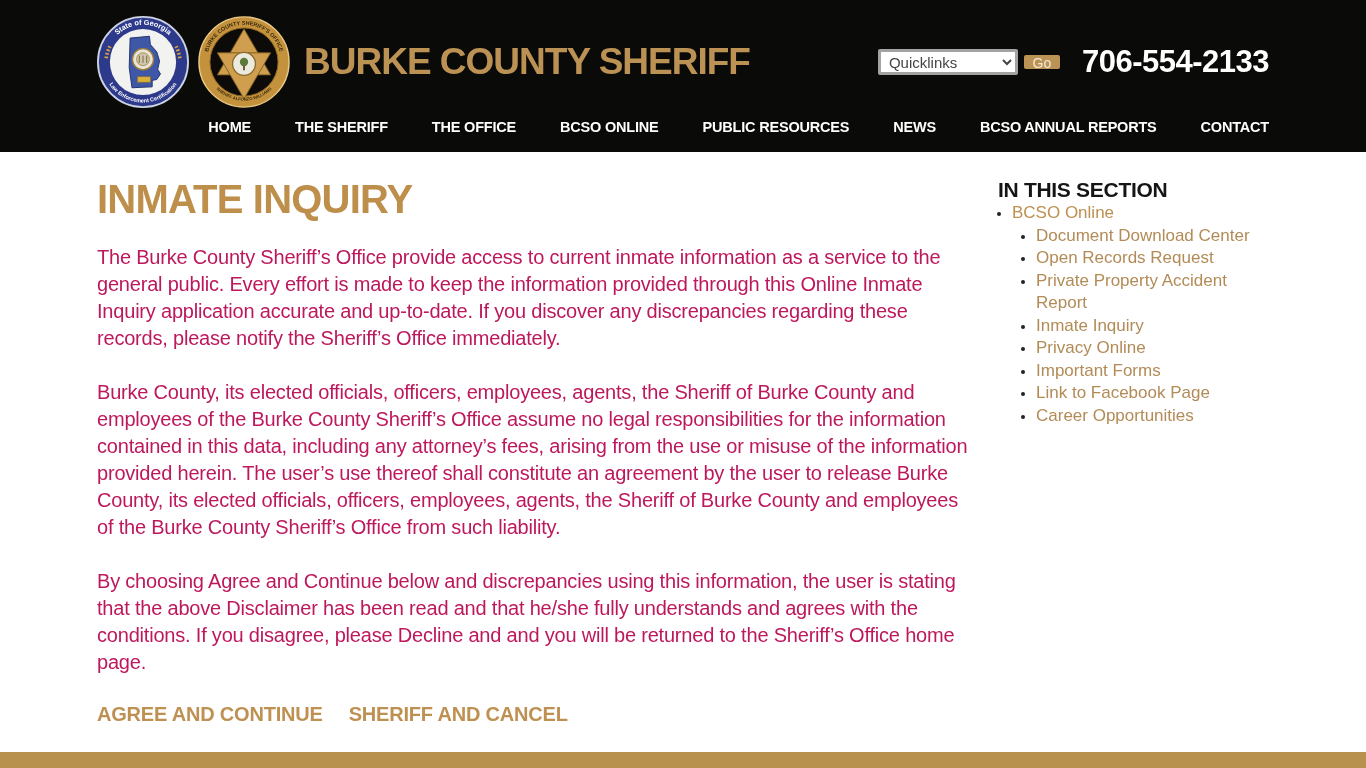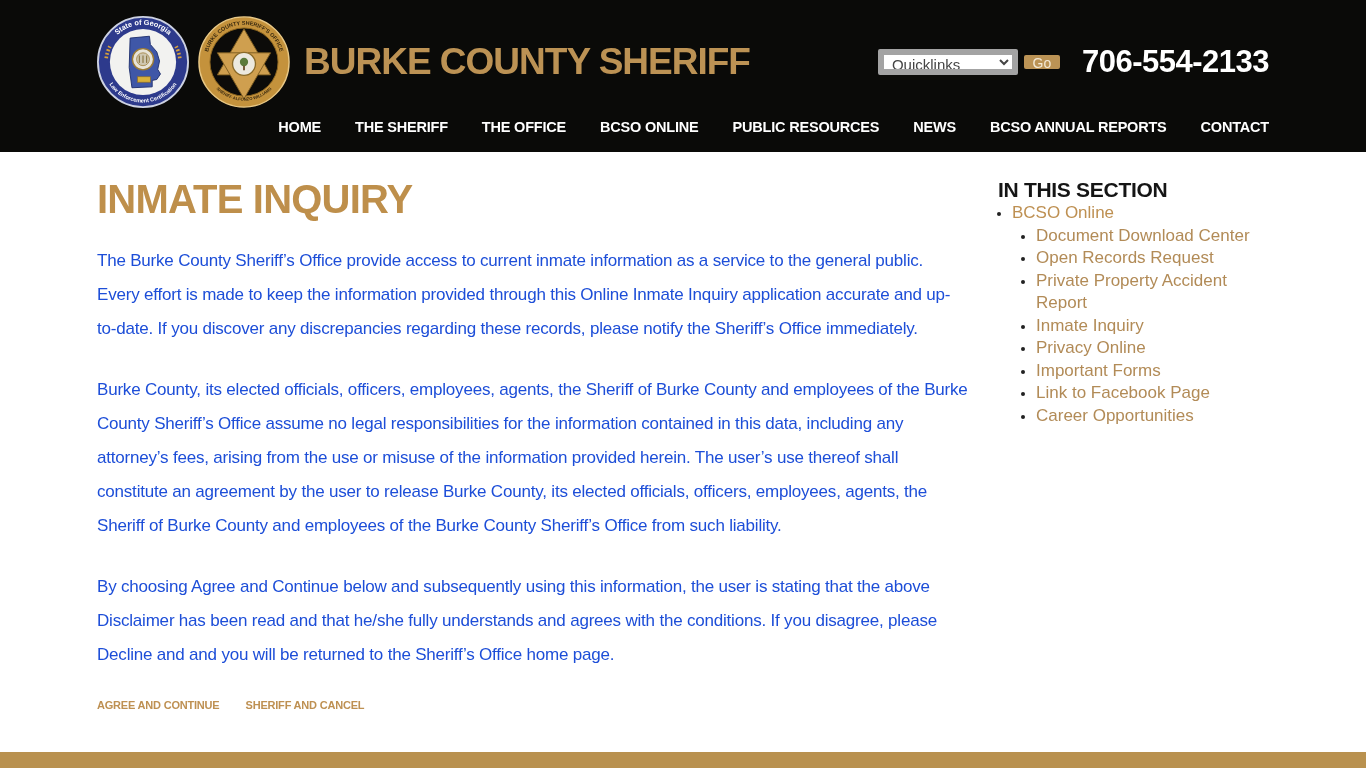--- a/index.html
+++ b/index.html
@@ -11,42 +11,42 @@
   header.site-header { background:#0a0a08; height:152px; flex:0 0 auto; }
   .header-inner { width:1172px; margin:0 auto; padding-top:15px; }
   .header-top { display:flex; align-items:center; height:94px; }
   .logos { display:flex; align-items:center; gap:9px; }
   .badge { width:92px; height:92px; display:inline-block; }
   .site-title { color:#bc9254; font-size:37px; font-weight:bold; letter-spacing:-1px;
     margin-left:14px; white-space:nowrap; font-stretch:condensed; }
   .header-right { margin-left:auto; display:flex; align-items:center; gap:22px; }
   .quicklinks { display:flex; align-items:center; }
   .quicklinks select { width:140px; height:26px; font-size:15px; color:#444;
-    border:6px solid #a3a3a3; border-radius:2px; background:#fff; padding:0 4px;
+    border:3px solid #a3a3a3; border-radius:2px; background:#fff; padding:0 4px;
     font-family:"Liberation Sans","DejaVu Sans",sans-serif; }
   .quicklinks button { width:36px; height:14px; margin-left:6px; border:none; cursor:pointer;
     background:#bb9355; color:#f4ead6; font-size:14px; border-radius:2px;
     font-family:"Liberation Sans","DejaVu Sans",sans-serif; }
   .phone { color:#fff; font-size:31px; font-weight:bold; letter-spacing:-0.5px;
     font-stretch:condensed; white-space:nowrap; }
   nav.main-nav { margin-top:9px; }
-  nav.main-nav ul { list-style:none; display:flex; justify-content:flex-end; gap:34px; }
+  nav.main-nav ul { list-style:none; display:flex; justify-content:flex-end; gap:44px; }
   nav.main-nav a { color:#fff; text-decoration:none; font-size:14.5px; font-weight:bold;
     letter-spacing:-0.2px; font-stretch:condensed; white-space:nowrap; }
 
   
   main { flex:1 1 auto; background:#fff; }
   .content-inner { width:1172px; margin:0 auto; padding-top:26px; display:flex;justify-content:space-between; }
   .article { width:871px; }
   .page-title { color:#be8f4b; font-size:40px; font-weight:bold; letter-spacing:-0.8px;
     line-height:1.05; margin-bottom:24px; font-stretch:condensed; }
-  .article p { color:#1d4ed8; font-size:17px; line-height:34px; letter-spacing:-0.2px;
+  .article p { color:#be185d; font-size:20px; line-height:27px; letter-spacing:-0.2px;
     margin-bottom:27px; font-stretch:condensed; }
   .actions { margin-top:10px; display:flex; gap:26px; }
-  .actions a { color:#be9052; font-size:11px; font-weight:bold; text-decoration:none;
+  .actions a { color:#be9052; font-size:20px; font-weight:bold; text-decoration:none;
     letter-spacing:-0.2px; font-stretch:condensed; }
 
   
   aside.section-sidebar { width:271px; margin-left:30px; }
   .sidebar-heading { color:#151515; font-size:21px; font-weight:600; letter-spacing:-0.3px;
     font-stretch:condensed; margin-bottom:0; }
   .sidebar-list { list-style:disc; padding-left:14px; }
   .sidebar-list li { color:#222; font-size:17px; line-height:22.5px; font-stretch:condensed; }
   .sidebar-list li::marker { color:#222; font-size:0.75em; }
   .sidebar-list a { color:#b28b57; text-decoration:none; }
@@ -135,21 +135,21 @@
       </nav>
     </div>
   </header>
 
   <main>
     <div class="content-inner">
       <section class="article">
         <h1 class="page-title">INMATE INQUIRY</h1>
         <p>The Burke County Sheriff’s Office provide access to current inmate information as a service to the general public. Every effort is made to keep the information provided through this Online Inmate Inquiry application accurate and up-to-date. If you discover any discrepancies regarding these records, please notify the Sheriff’s Office immediately.</p>
         <p>Burke County, its elected officials, officers, employees, agents, the Sheriff of Burke County and employees of the Burke County Sheriff’s Office assume no legal responsibilities for the information contained in this data, including any attorney’s fees, arising from the use or misuse of the information provided herein. The user’s use thereof shall constitute an agreement by the user to release Burke County, its elected officials, officers, employees, agents, the Sheriff of Burke County and employees of the Burke County Sheriff’s Office from such liability.</p>
-        <p>By choosing Agree and Continue below and subsequently using this information, the user is stating that the above Disclaimer has been read and that he/she fully understands and agrees with the conditions. If you disagree, please Decline and and you will be returned to the Sheriff’s Office home page.</p>
+        <p>By choosing Agree and Continue below and discrepancies using this information, the user is stating that the above Disclaimer has been read and that he/she fully understands and agrees with the conditions. If you disagree, please Decline and and you will be returned to the Sheriff’s Office home page.</p>
         <div class="actions">
           <a href="#">AGREE AND CONTINUE</a>
           <a href="#">SHERIFF AND CANCEL</a>
         </div>
       </section>
       <aside class="section-sidebar">
         <h2 class="sidebar-heading">IN THIS SECTION</h2>
         <ul class="sidebar-list" id="sidebar-list">
             <li><a href="#">BCSO Online</a><ul>
                 <li><a href="#">Document Download Center</a></li>

